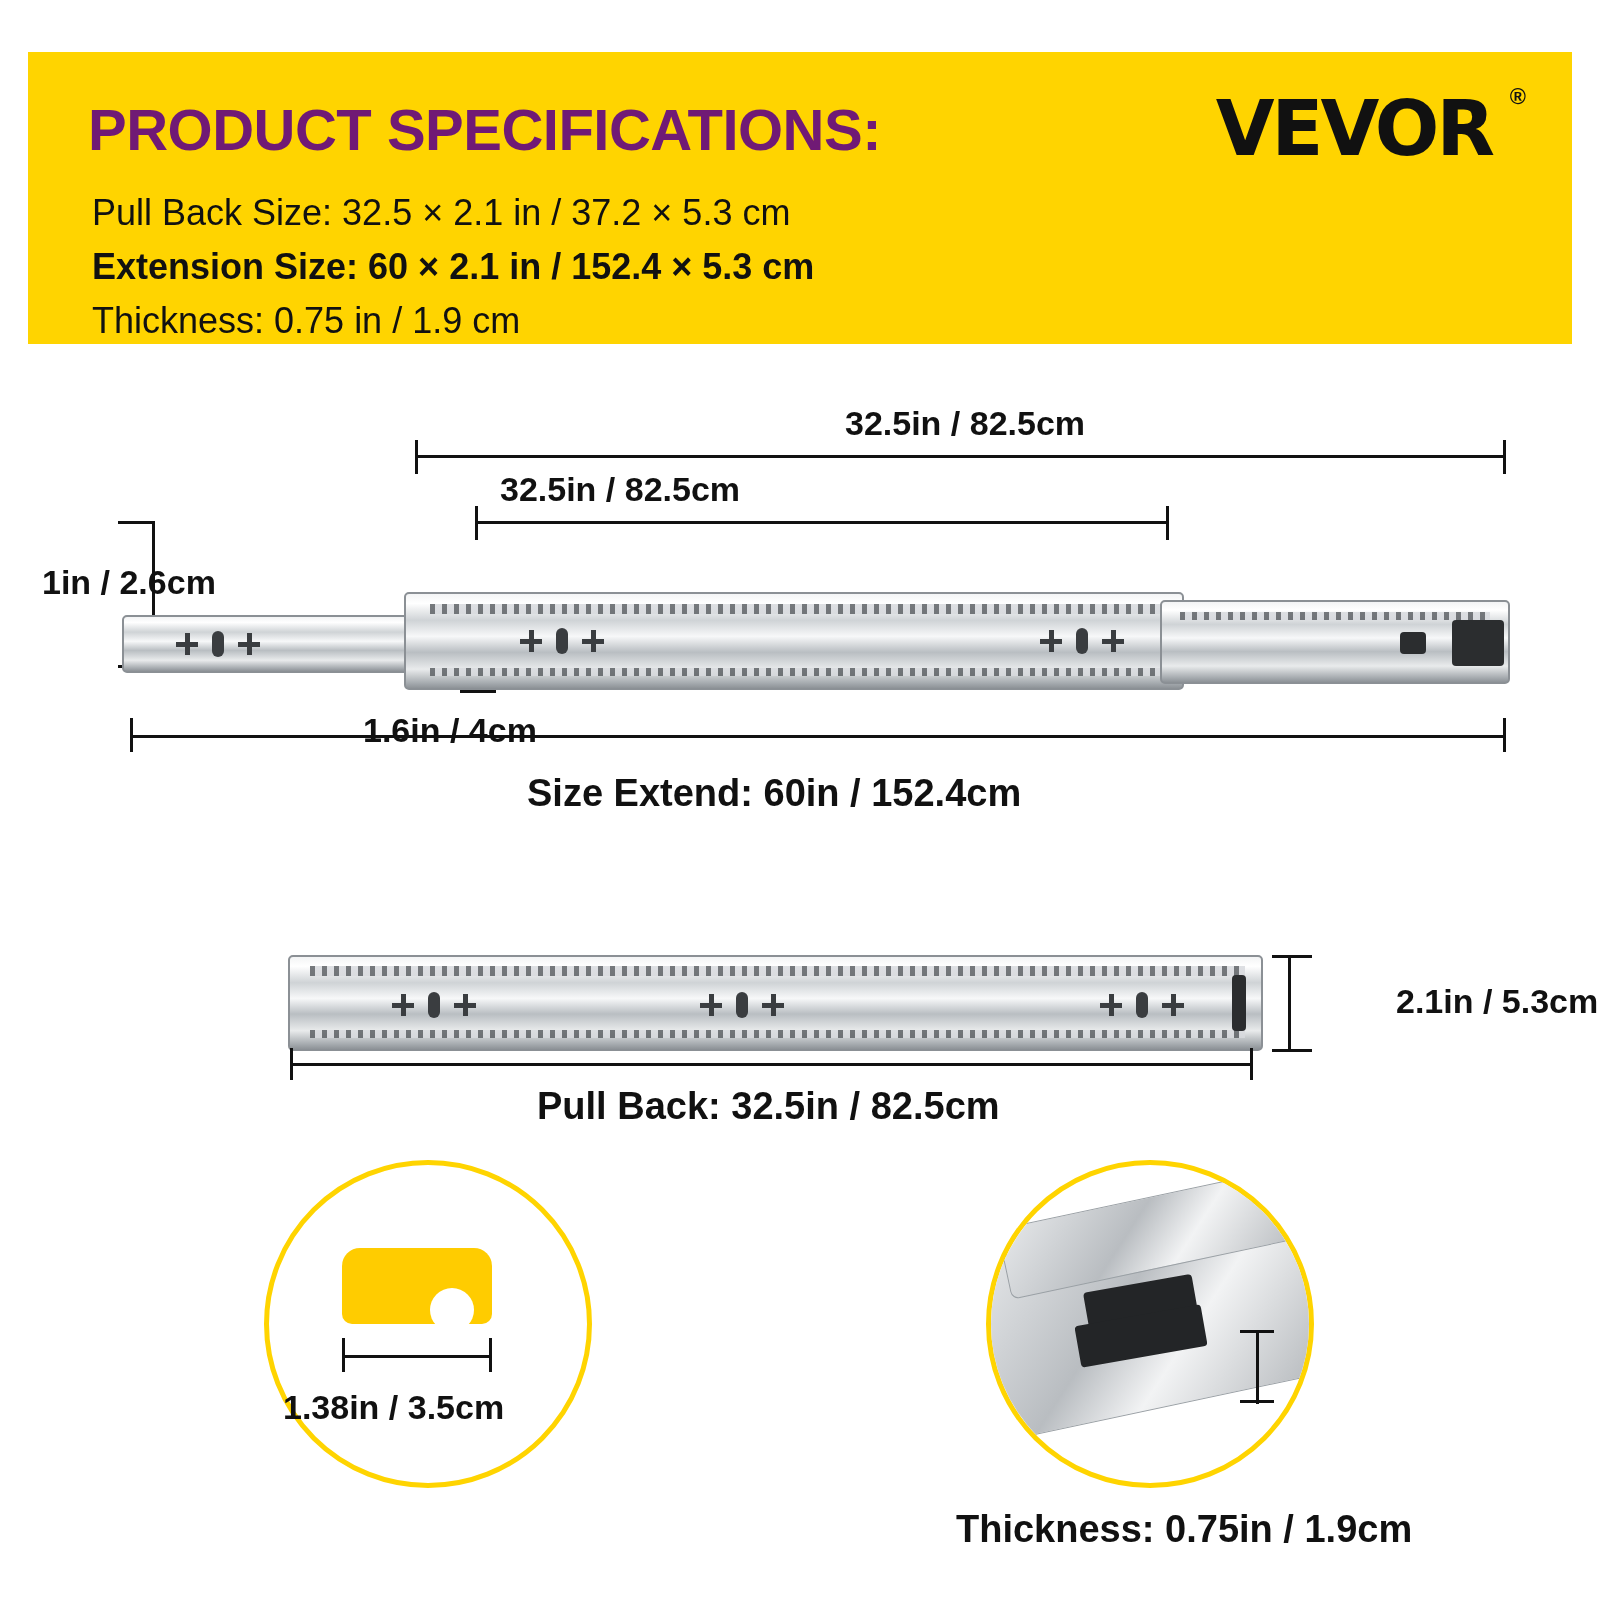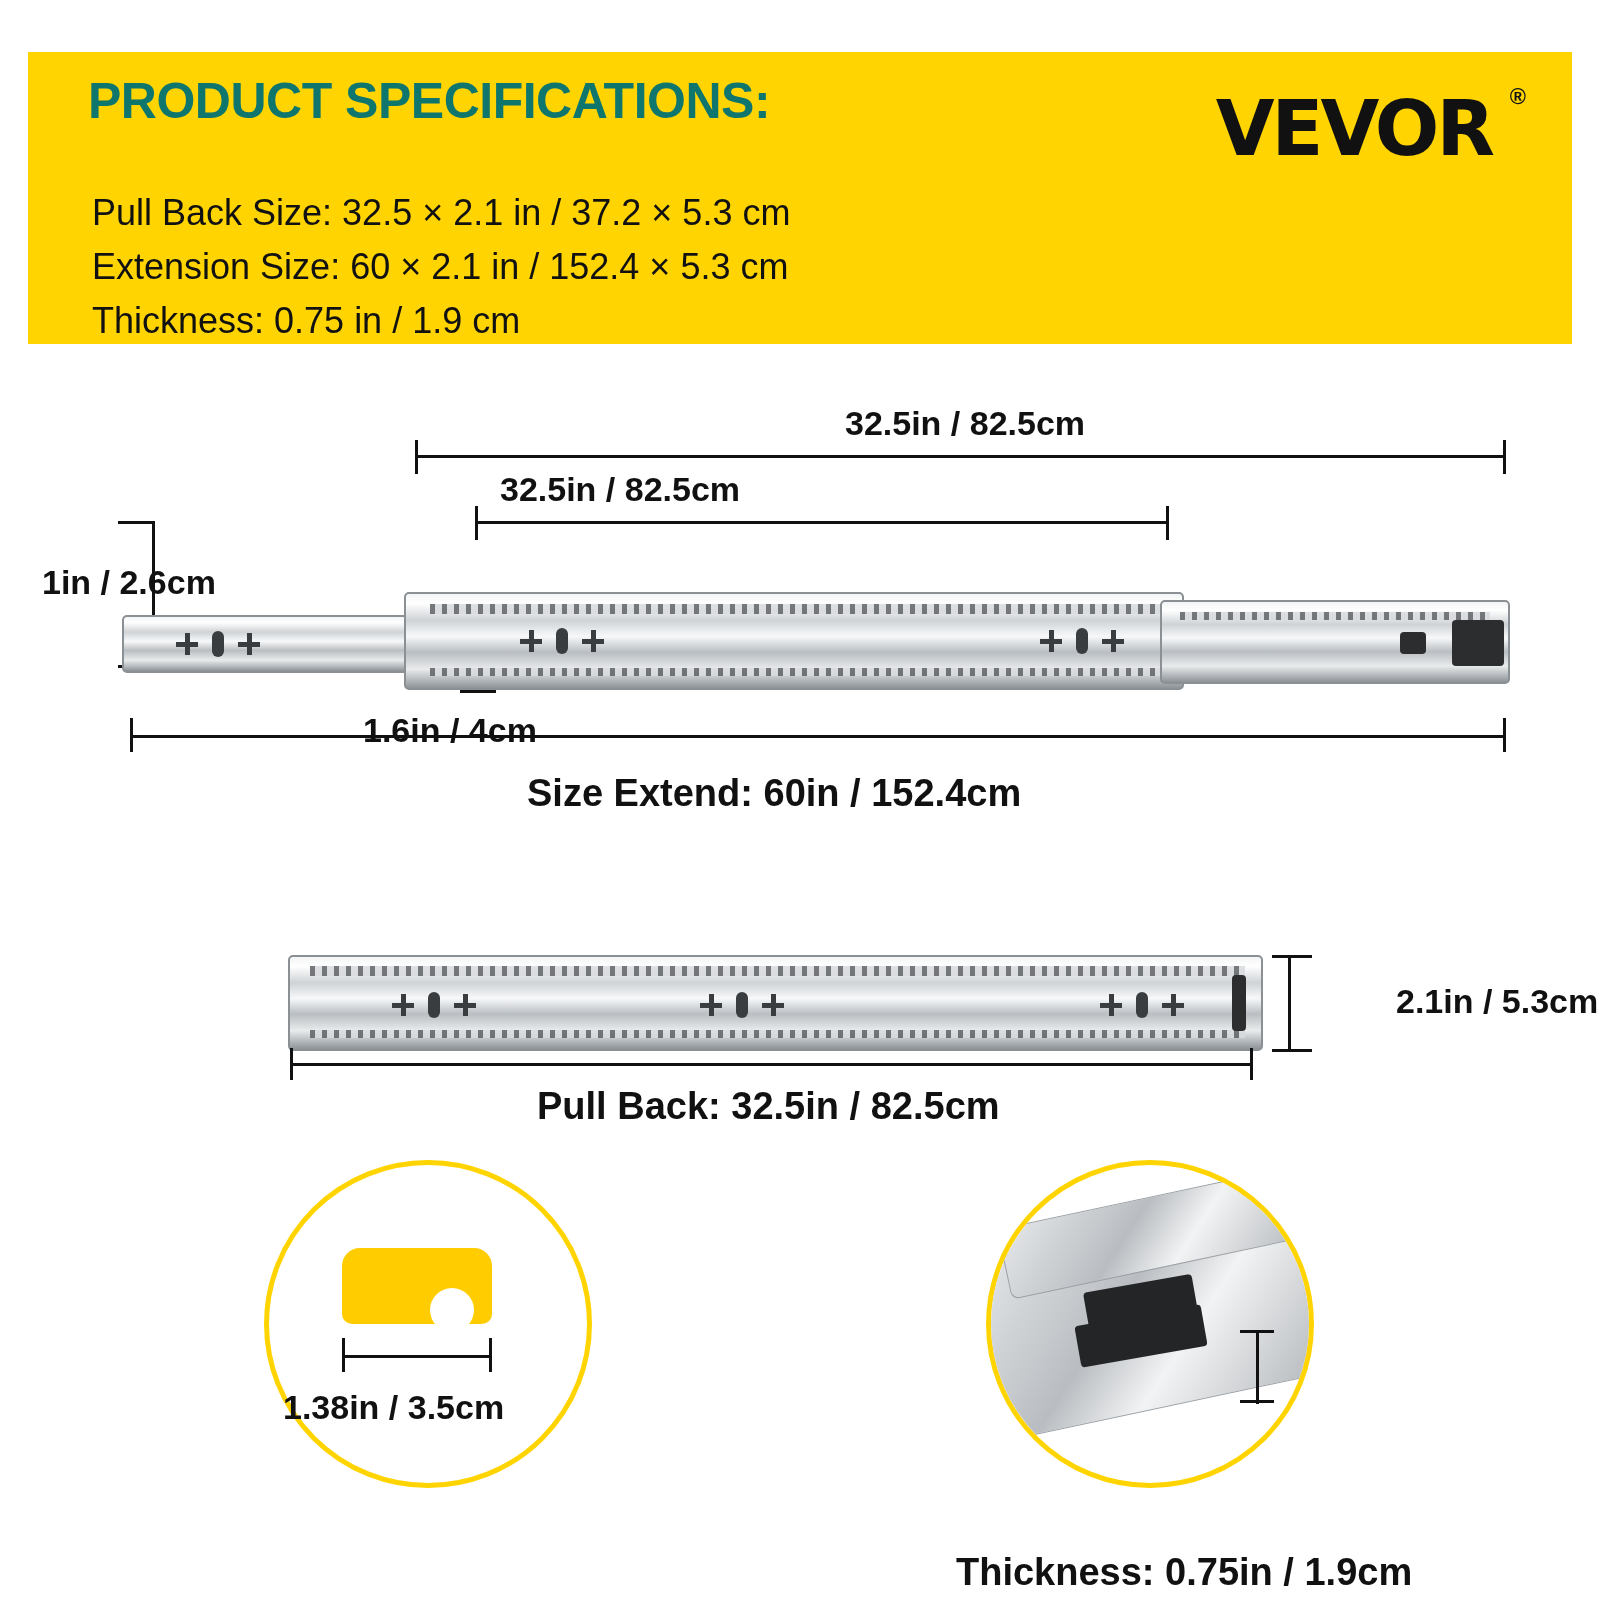--- a/index.html
+++ b/index.html
@@ -21,25 +21,25 @@
     position: absolute;
     left: 28px;
     top: 52px;
     width: 1544px;
     height: 292px;
     background: #ffd400;
   }
   .header-title {
     position: absolute;
     left: 88px;
-    top: 72px;
-    font-size: 50px;
+    top: 96px;
+    font-size: 58px;
     font-weight: bold;
     letter-spacing: -0.5px;
-    color: #0f766e;
+    color: #701a75;
     white-space: nowrap;
   }
   .brand {
     position: absolute;
     right: 108px;
     top: 84px;
     font-size: 76px;
     font-weight: bold;
     letter-spacing: -3px;
     color: #111111;
@@ -55,21 +55,21 @@
     color: #111111;
   }
   .spec-line {
     position: absolute;
     left: 92px;
     font-size: 36px;
     color: #111111;
     white-space: nowrap;
   }
   .spec-1 { top: 192px; }
-  .spec-2 { top: 246px; }
+  .spec-2 { top: 246px; font-weight: bold; }
   .spec-3 { top: 300px; }
 
   
   .hline {
     position: absolute;
     height: 3px;
     background: #111111;
   }
   .vline {
     position: absolute;
@@ -270,13 +270,13 @@
 
 <div class="zoom-circle" style="left:986px; top:1160px; width:318px; height:318px;">
   <div class="metal-block" style="left:-10px; top:60px; width:350px; height:180px; transform:rotate(-12deg); border-radius:10px;"></div>
   <div class="metal-block" style="left:10px; top:30px; width:320px; height:70px; transform:rotate(-12deg); border-radius:8px;"></div>
   <div class="black-block" style="left:96px; top:118px; width:110px; height:56px; transform:rotate(-10deg);"></div>
   <div class="black-block" style="left:86px; top:150px; width:128px; height:42px; transform:rotate(-10deg);"></div>
 </div>
 <div class="vline" style="left:1256px; top:1330px; height:74px;"></div>
 <div class="hline" style="left:1240px; top:1330px; width:34px;"></div>
 <div class="hline" style="left:1240px; top:1400px; width:34px;"></div>
-<div class="caption" style="left:956px; top:1508px;margin-top:43px;">Thickness: 0.75in / 1.9cm</div>
+<div class="caption" style="left:956px; top:1508px;">Thickness: 0.75in / 1.9cm</div>
 
 </body></html>

